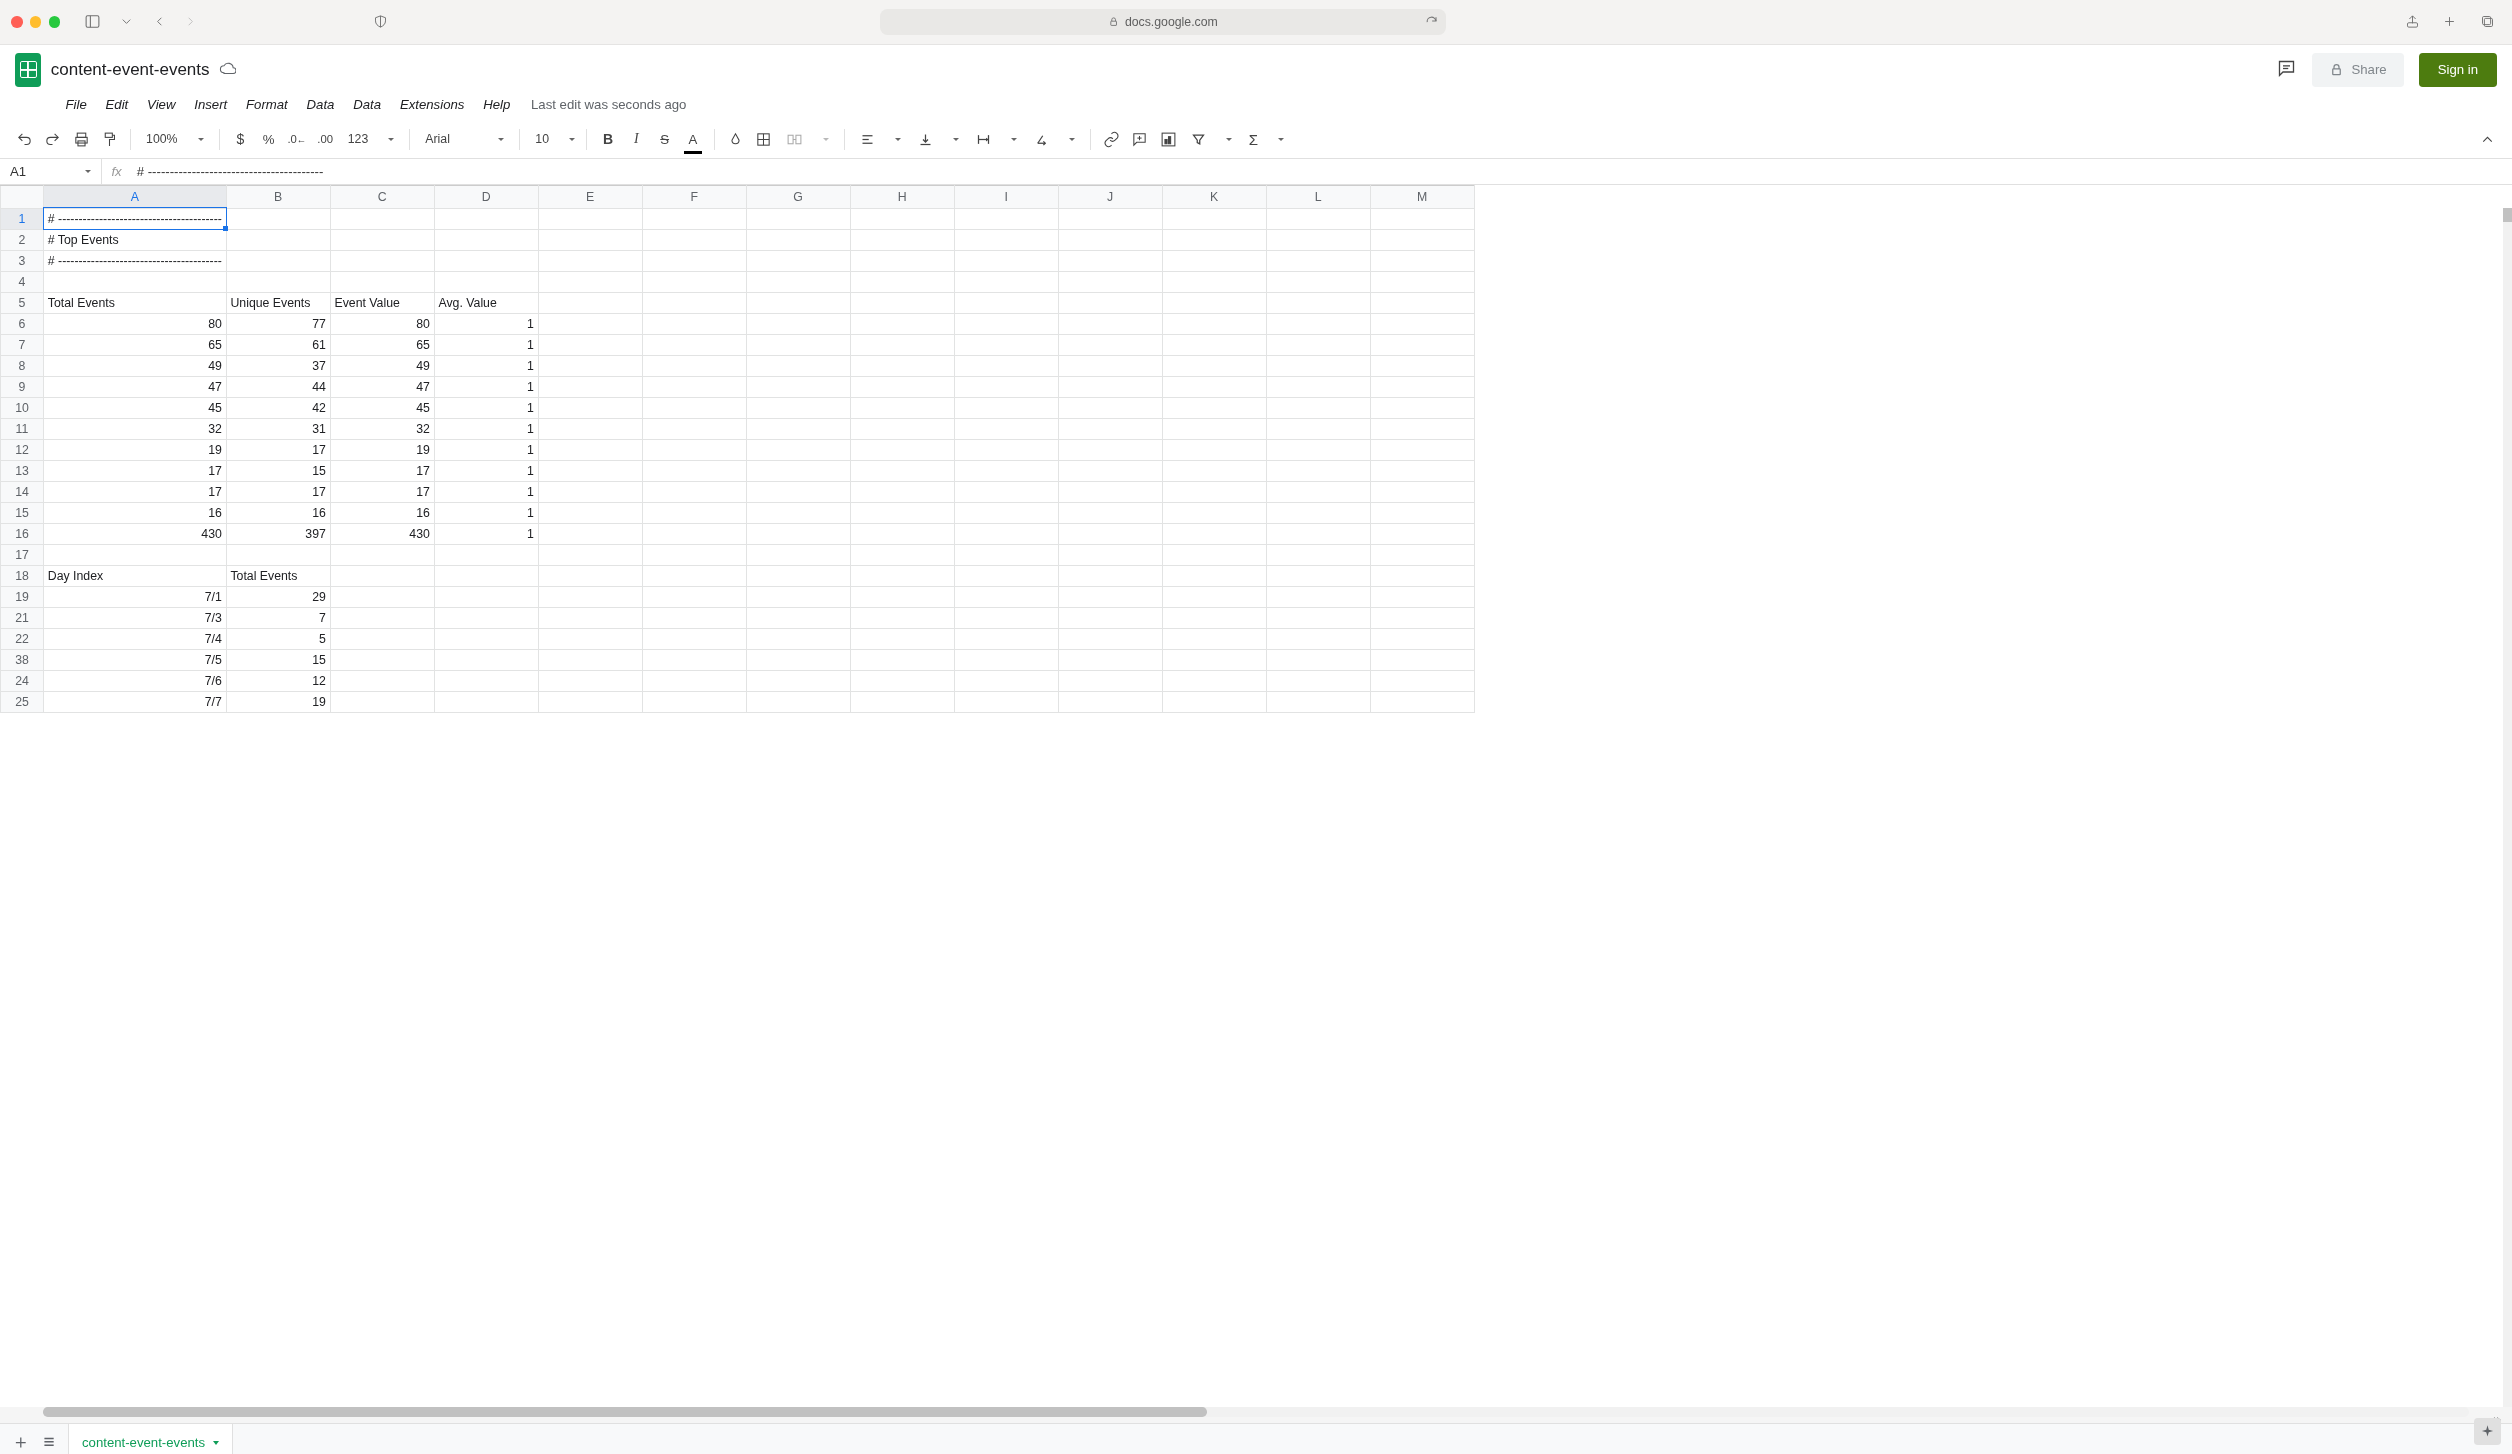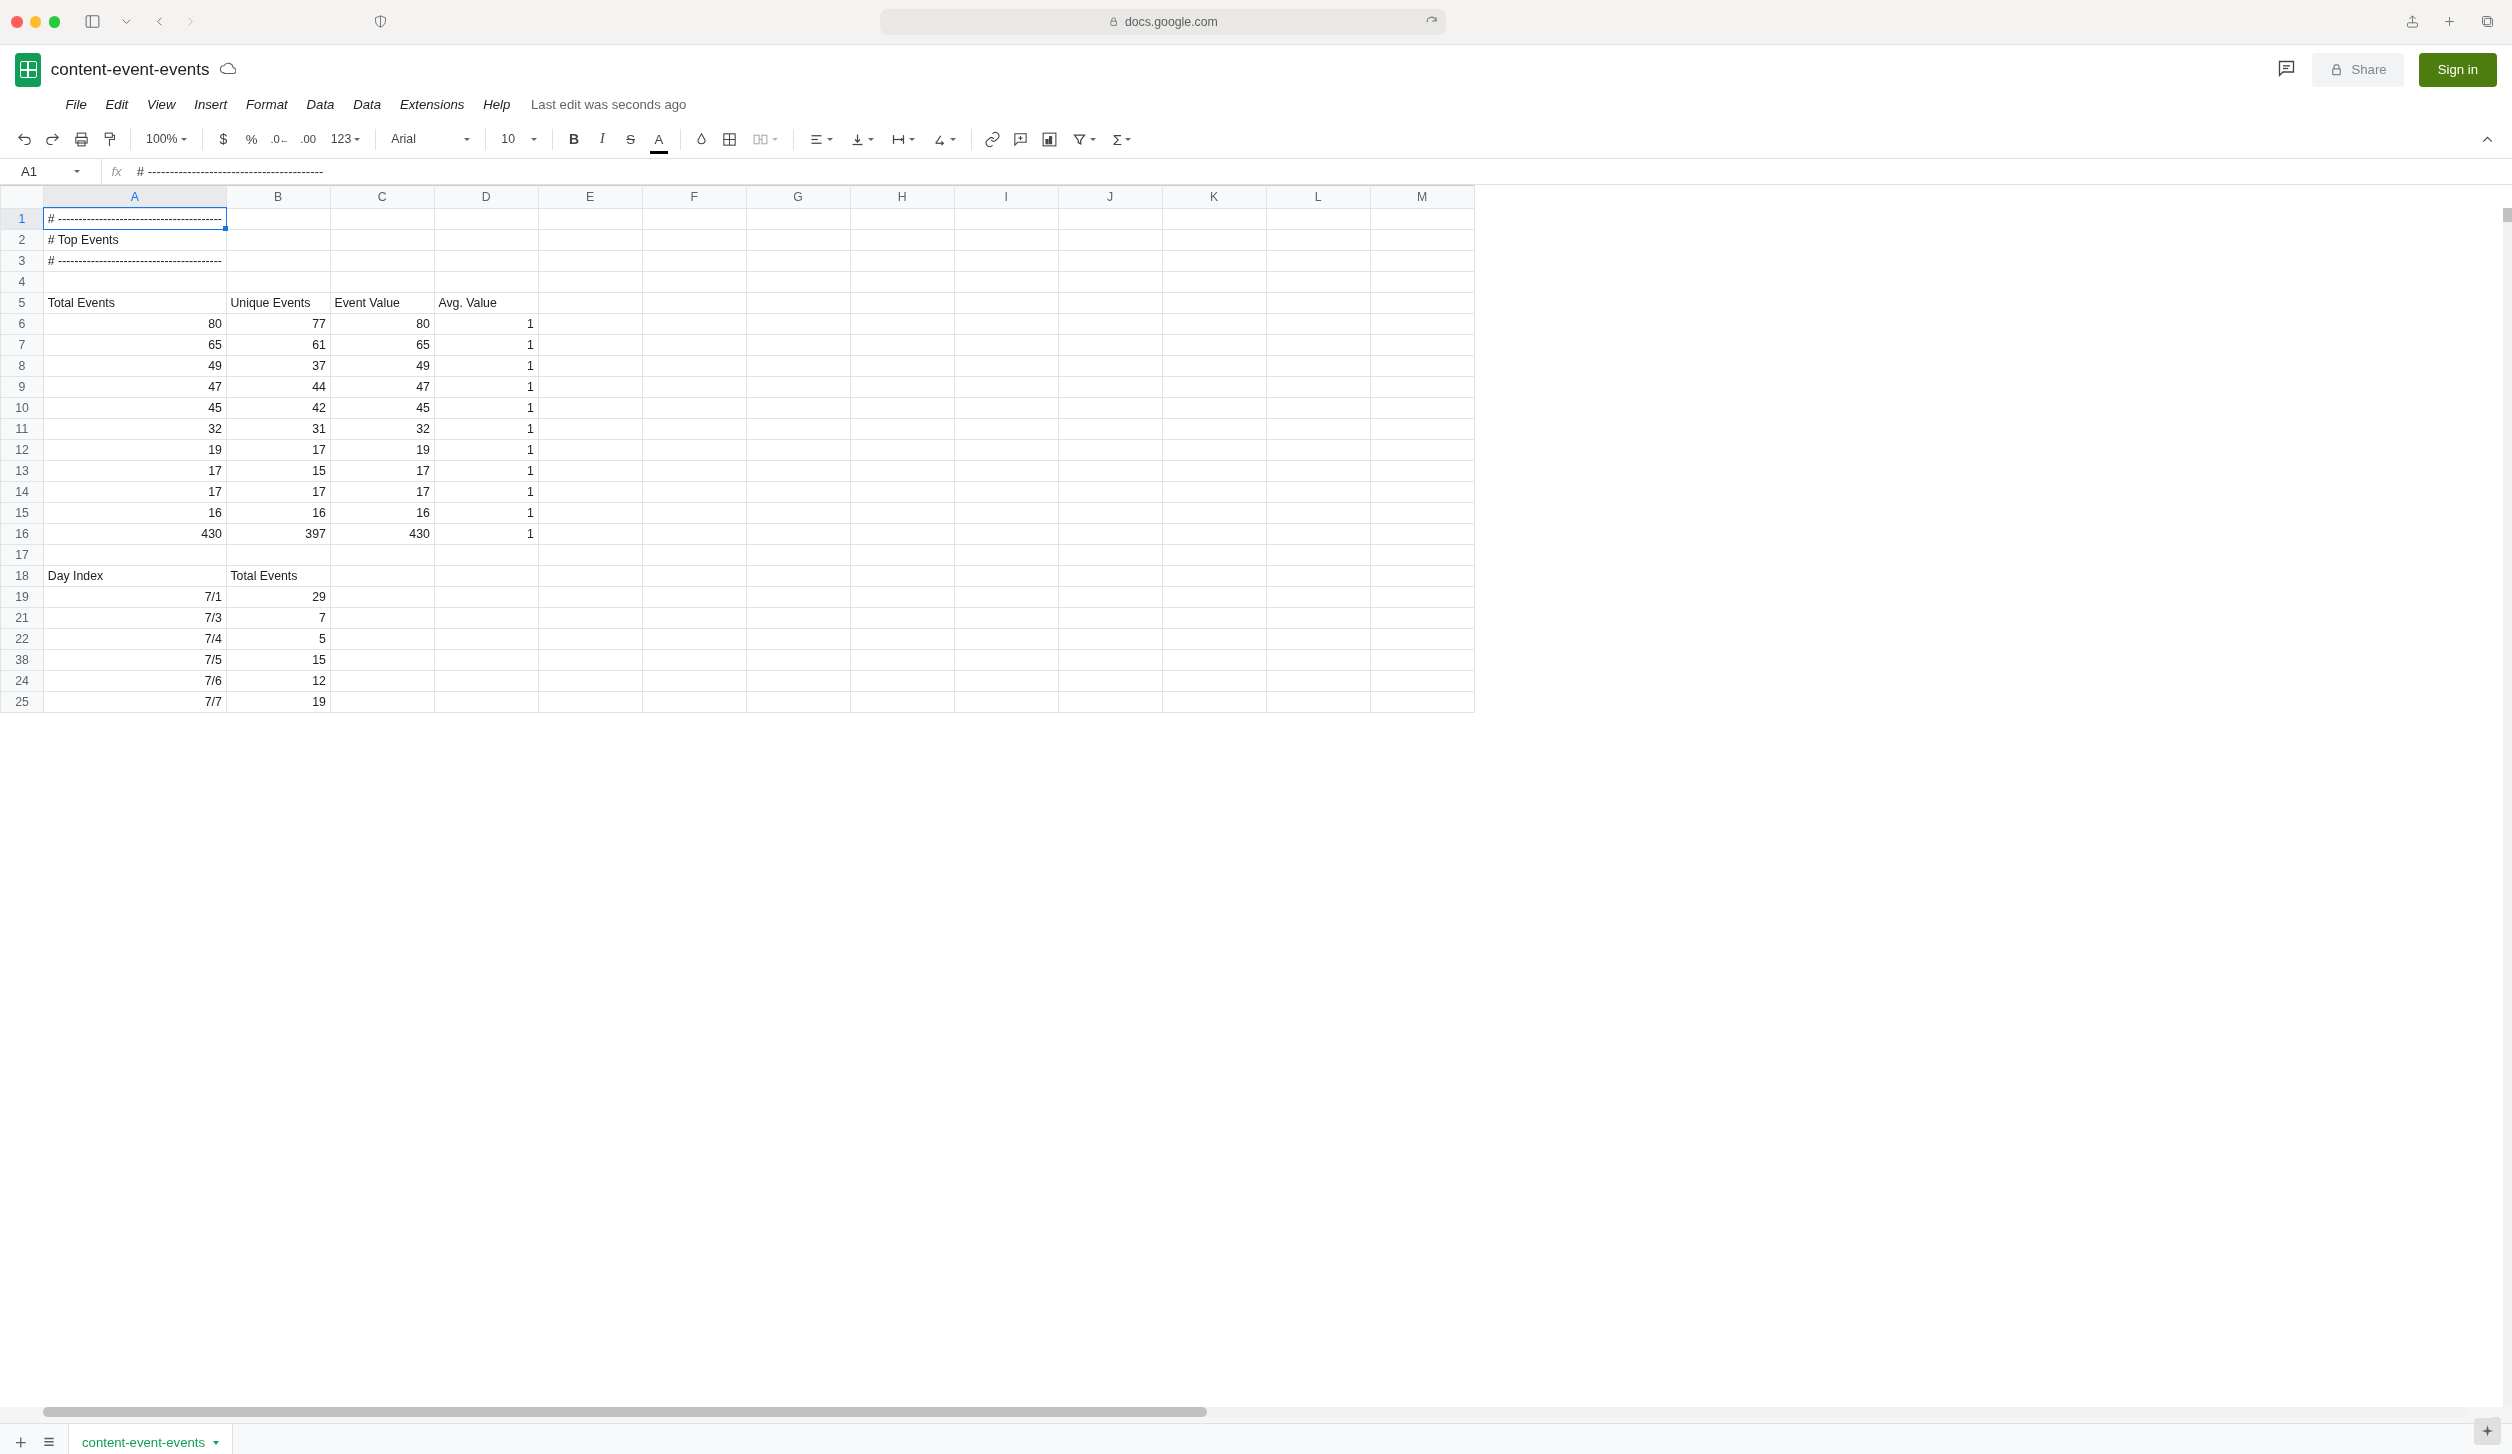--- a/index.html
+++ b/index.html
@@ -101,32 +101,32 @@
   .last-edit{ margin-left:9.4px; color:#5f6368;}
 
   
   .toolbar{
     height:38px; background:#fff; border-bottom:0.9px solid #e0e0e0;
     display:flex; align-items:center; padding:0 11.3px; gap:1.9px;
   }
   .tb-btn{ min-width:26.4px; height:26.4px; display:flex; align-items:center; justify-content:center; color:#444; font-size:12.3px; padding:0 3.8px; border-radius:2.8px;}
   .tb-btn svg{ width:17px; height:17px; stroke:#444; fill:none; stroke-width:1.5;}
   .sep{ width:0.9px; height:21px; background:#e0e0e0; margin:0 5.7px;}
-  .tb-select{ display:flex; align-items:center; gap:3px; padding:0 7.5px; font-size:12.3px; color:#444;}
+  .tb-select{ display:flex; align-items:center; gap:20px; padding:0 7.5px; font-size:12.3px; color:#444;}
   .tb-select .caret{ width:0;height:0;border-left:3.8px solid transparent;border-right:3.8px solid transparent;border-top:3.8px solid #666;}
   .text-color-underline{ position:relative;}
   .text-color-underline::after{content:'';position:absolute;bottom:-1.9px;left:3.8px;right:3.8px;height:2.8px;background:#000;}
   .collapse-caret{ margin-left:auto;}
 
   
   .formula-bar{
     height:26.4px; background:#fff; border-bottom:0.9px solid #e0e0e0;
     display:flex; align-items:center;
   }
-  .name-box{ width:102px; border-right:0.9px solid #e0e0e0; height:100%; display:flex; align-items:center; padding:0 21px; font-size:13.2px; color:#333; gap:5.7px;}
+  .name-box{ width:102px; border-right:0.9px solid #e0e0e0; height:100%; display:flex; align-items:center; padding:0 10px; font-size:13.2px; color:#333; gap:5.7px;}
   .name-box .caret{ margin-left:auto; width:0;height:0;border-left:3.8px solid transparent;border-right:3.8px solid transparent;border-top:3.8px solid #666;}
   .fx{ font-style:italic; color:#999; padding:0 9.4px; font-size:13.2px;}
   .formula-content{ font-size:13.2px; color:#333; padding-left:5.7px;}
 
   
   .grid-wrap{ position:relative; background:#fff; height:calc(100vh - 45px - 75px - 38px - 26.4px - 38px - 9.4px); overflow:hidden;}
   .grid{ border-collapse:collapse; table-layout:fixed;}
   .grid th, .grid td{ border:0.9px solid #e2e3e3; font-size:12.3px; }
   .grid thead th{
     background:#f8f9fa; height:22.6px; font-weight:400; color:#5f6368; text-align:center;

